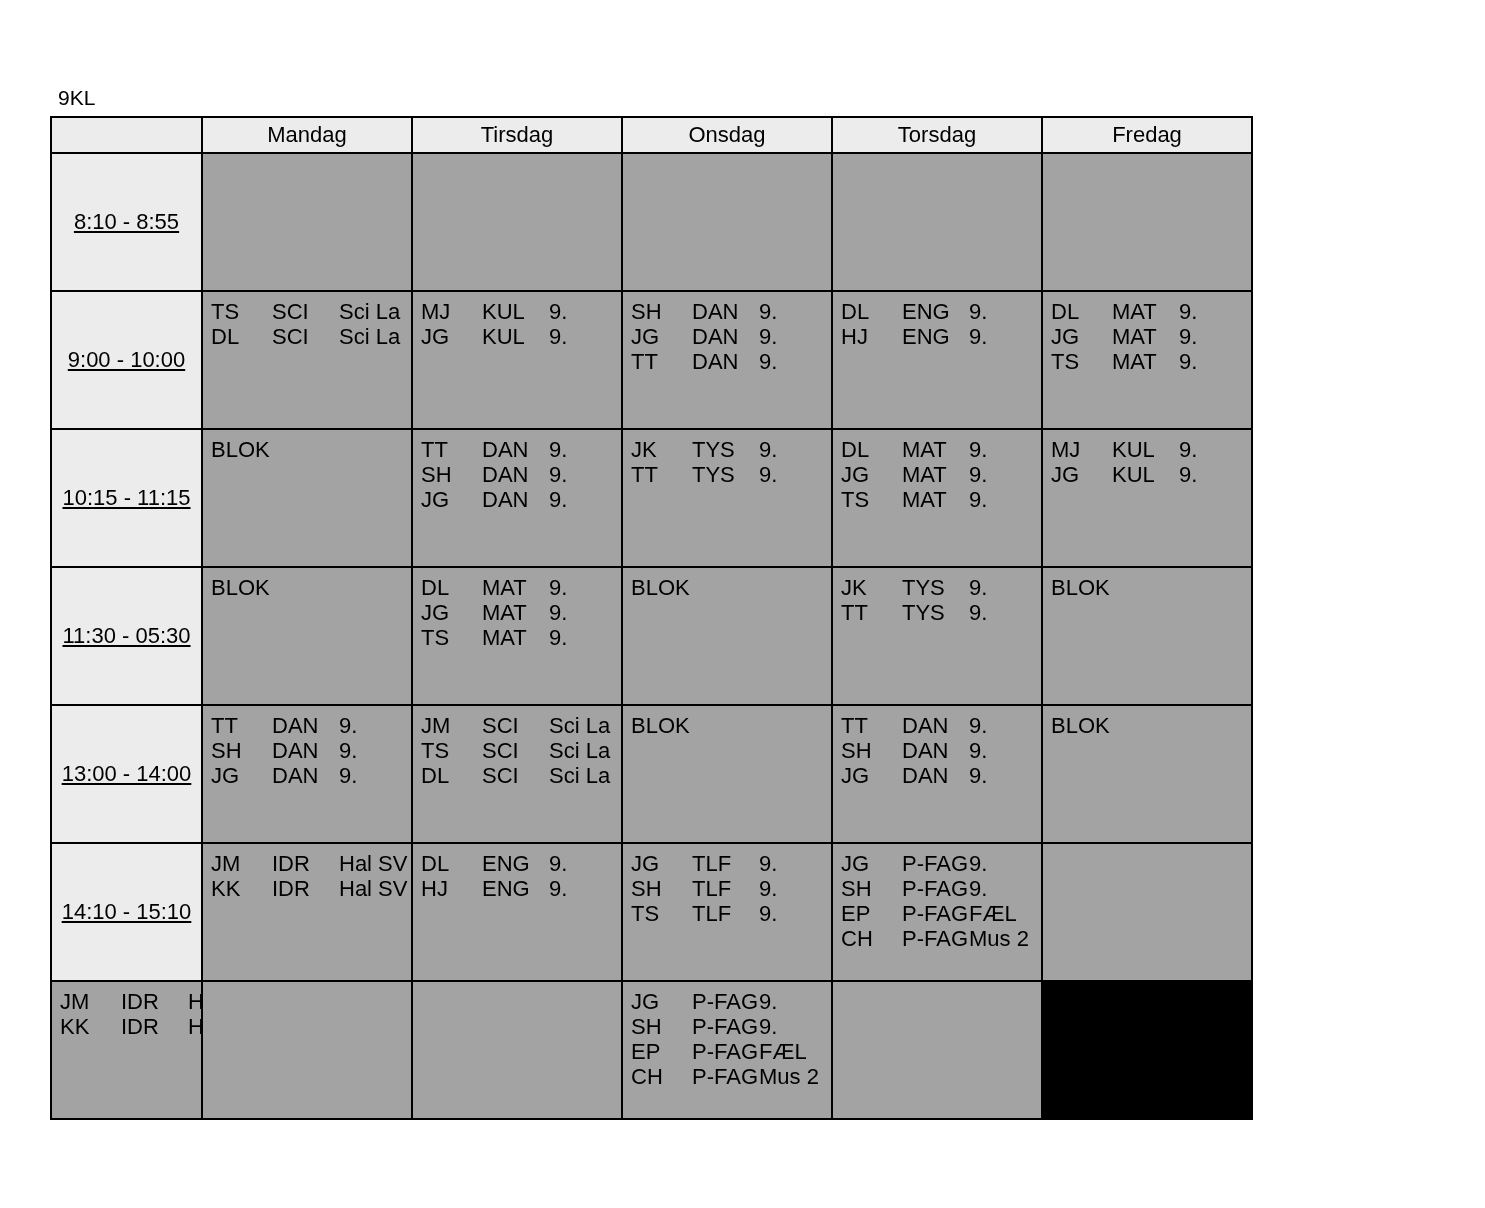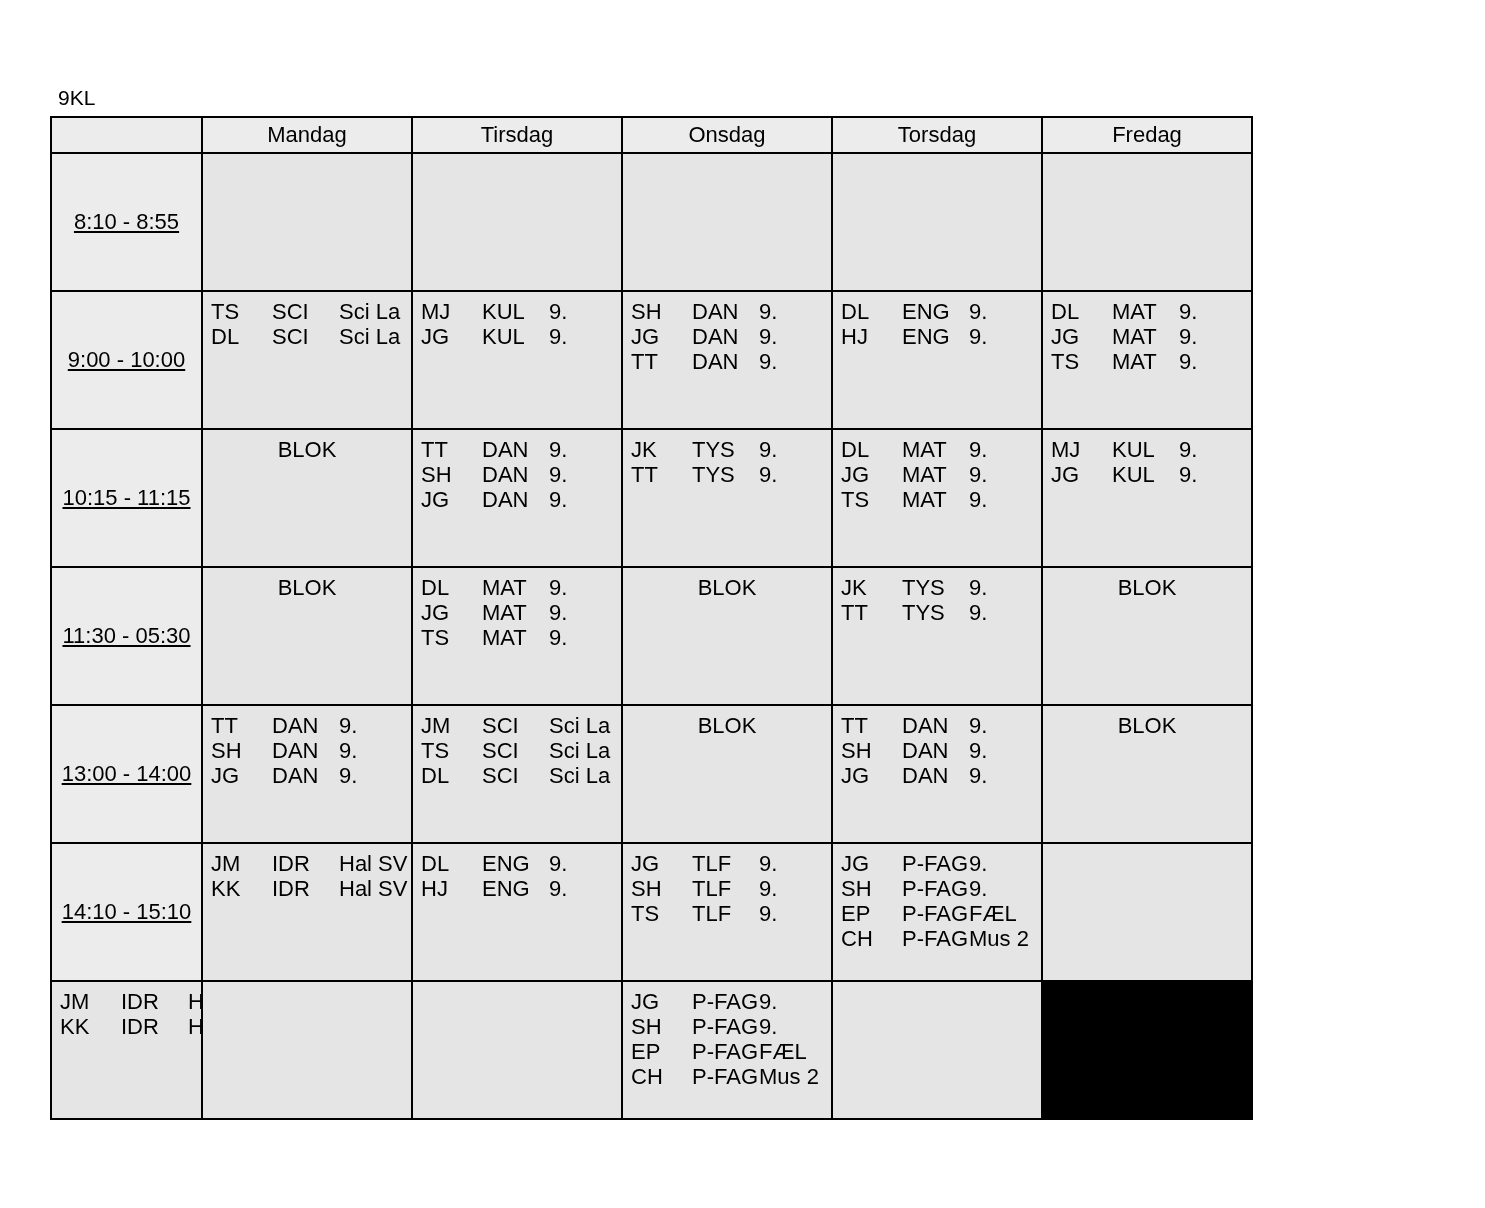--- a/index.html
+++ b/index.html
@@ -22,21 +22,21 @@
   .grid {
     display: grid;
     grid-template-columns: 149px repeat(5, 208px);
     grid-template-rows: 34px repeat(7, 136px);
     gap: 2px;
     background: #000000;
     border: 2px solid #000000;
     width: max-content;
   }
   .cell {
-    background: #e5e5e5;
+    background: #a3a3a3;
     overflow: hidden;
   }
   .corner, .time, .day-header {
     background: #ececec;
   }
   .day-header {
     display: flex;
     align-items: center;
     justify-content: center;
     font-size: 22px;
@@ -58,21 +58,20 @@
     height: 25px;
     line-height: 25px;
     font-size: 22px;
     white-space: nowrap;
     overflow: hidden;
   }
   .entry .t { width: 61px; flex: 0 0 61px; overflow: hidden; }
   .entry .s { width: 67px; flex: 0 0 67px; overflow: hidden; }
   .entry .r { flex: 1 1 auto; overflow: hidden; }
   .block {
-    text-align: center;
     font-size: 22px;
     line-height: 25px;
     padding-right: 8px;
   }
 </style>
 </head>
 <body>
 
 <div class="page">
   <div class="class-title">9KL</div>

